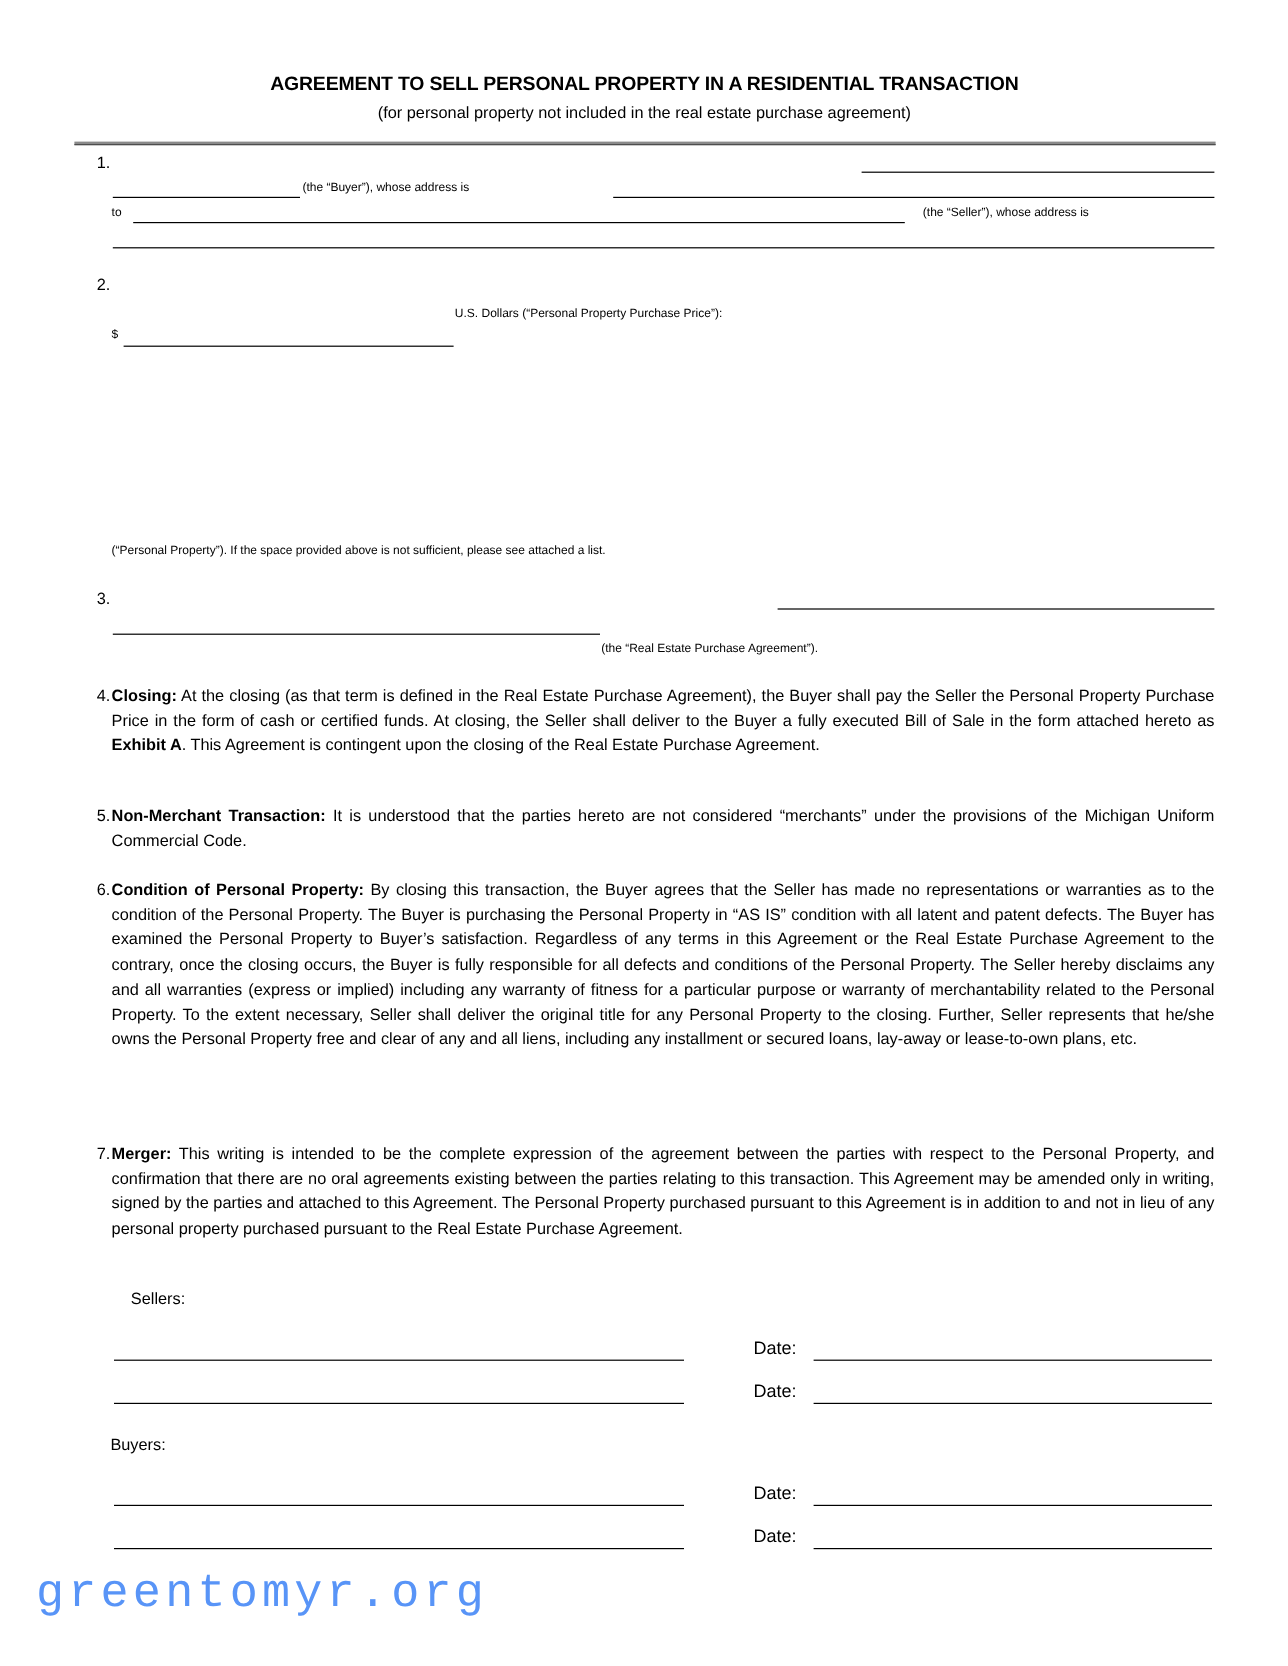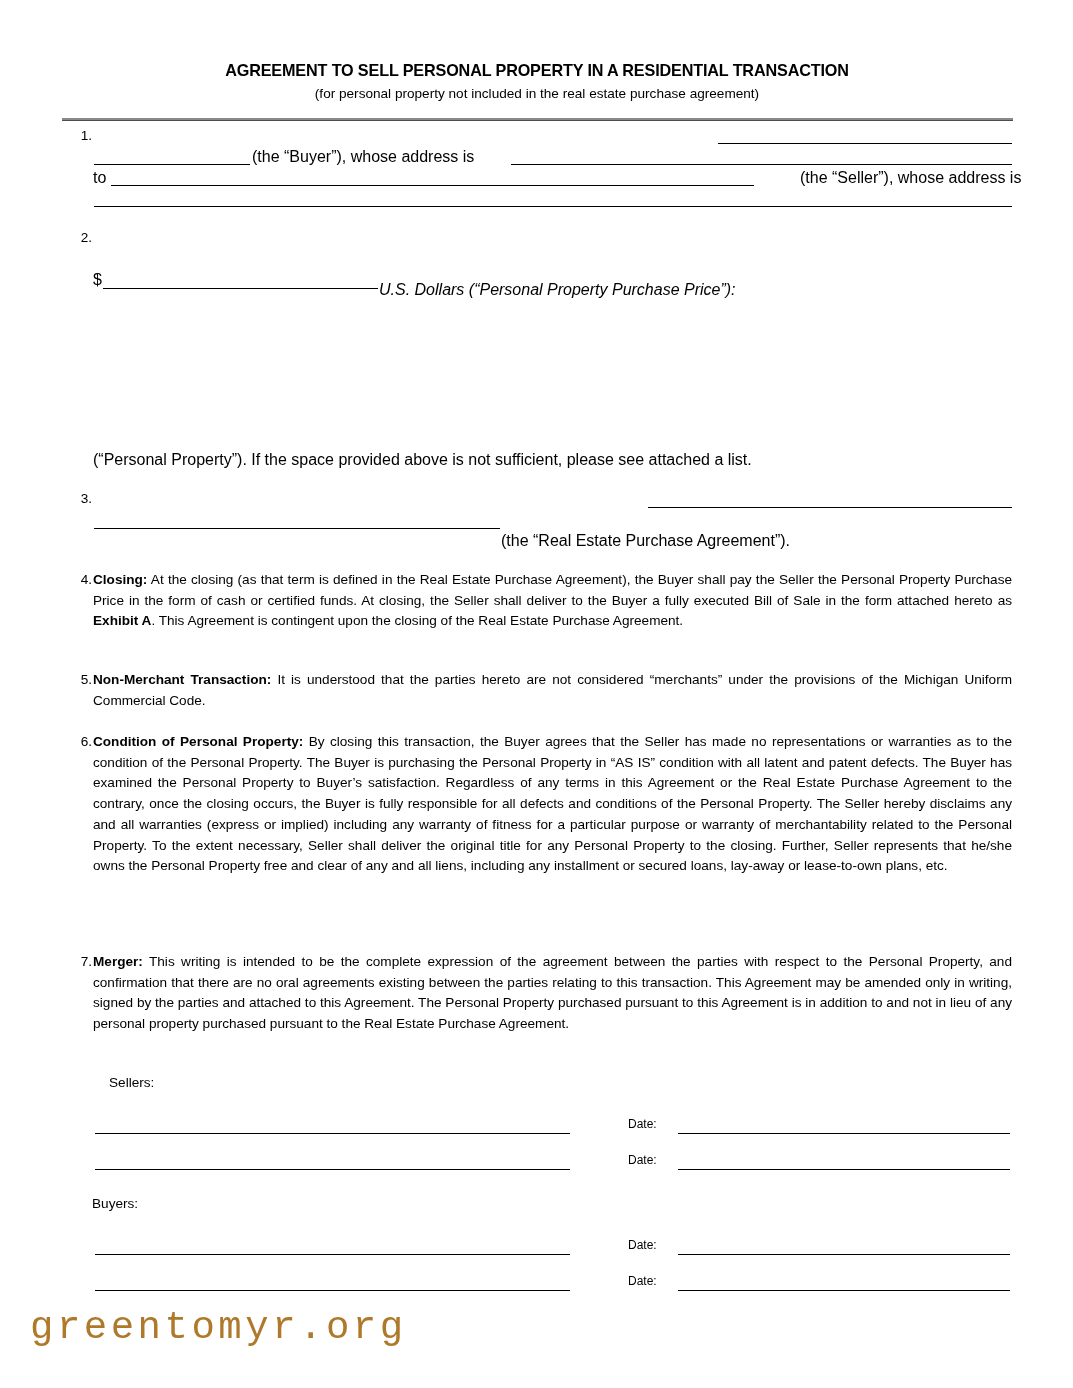--- a/index.html
+++ b/index.html
@@ -60,45 +60,45 @@
 
   
   .rule {
     position: absolute;
     height: 0;
     border-bottom: 1.6px solid #000;
   }
 
   .plain {
     position: absolute;
-    font-size: 16px;
+    font-size: 10px;
     line-height: 20.7px;
   }
 
   
   .sig-label {
     position: absolute;
     font-size: 13.6px;
     line-height: 20.7px;
   }
   .date-label {
     position: absolute;
-    font-size: 12px;
+    font-size: 15px;
     line-height: 20.7px;
   }
 
   
   .watermark {
     position: absolute;
     left: 30px;
     top: 1306px;
     font-family: "Liberation Mono", "DejaVu Sans Mono", monospace;
     font-size: 39px;
     letter-spacing: 3.5px;
-    color: #a16207;
+    color: #3b82f6;
     opacity: 0.85;
     white-space: nowrap;
   }
 </style>
 </head>
 <body>
 
 <div class="page">
 
   <div class="doc-title">AGREEMENT TO SELL PERSONAL PROPERTY IN A RESIDENTIAL TRANSACTION</div>
@@ -108,27 +108,27 @@
   <div class="num" style="left:62px; top:126px;">1.</div>
 
   <div class="rule" style="left:718px; top:143px; width:294px;"></div>
 
   <div class="rule" style="left:94px; top:164px; width:156px;"></div>
   <div class="plain" style="left:252px; top:147px;"> (the “Buyer”), whose address is </div>
   <div class="rule" style="left:511px; top:164px; width:501px;"></div>
 
   <div class="plain" style="left:93px; top:168px;">to </div>
   <div class="rule" style="left:111px; top:185px; width:643px;"></div>
-  <div class="plain" style="left:800px; top:168px;text-align:center;"> (the “Seller”), whose address is </div>
+  <div class="plain" style="left:769px; top:168px;text-align:center;"> (the “Seller”), whose address is </div>
   <div class="rule" style="left:94px; top:206px; width:918px;"></div>
 
   <div class="num" style="left:62px; top:228px;">2.</div>
   <div class="plain" style="left:93px; top:270px;">$</div>
   <div class="rule" style="left:103px; top:288px; width:275px;"></div>
-  <div class="plain" style="left:379px; top:280px;font-style:italic;"> U.S. Dollars (“Personal Property Purchase Price”):</div>
+  <div class="plain" style="left:379px; top:252px;"> U.S. Dollars (“Personal Property Purchase Price”):</div>
 
   <div style="position:absolute; left:93px; top:305px; width:919px; height:140px;"></div>
 
   <div class="plain" style="left:93px; top:450px;">(“Personal Property”).  If the space provided above is not sufficient, please see attached a list.</div>
 
   <div class="num" style="left:62px; top:489px;">3.</div>
   <div class="rule" style="left:648px; top:507px; width:364px;"></div>
   <div class="rule" style="left:94px; top:528px; width:406px;"></div>
   <div class="plain" style="left:501px; top:531px;"> (the “Real Estate Purchase Agreement”).</div>
 

